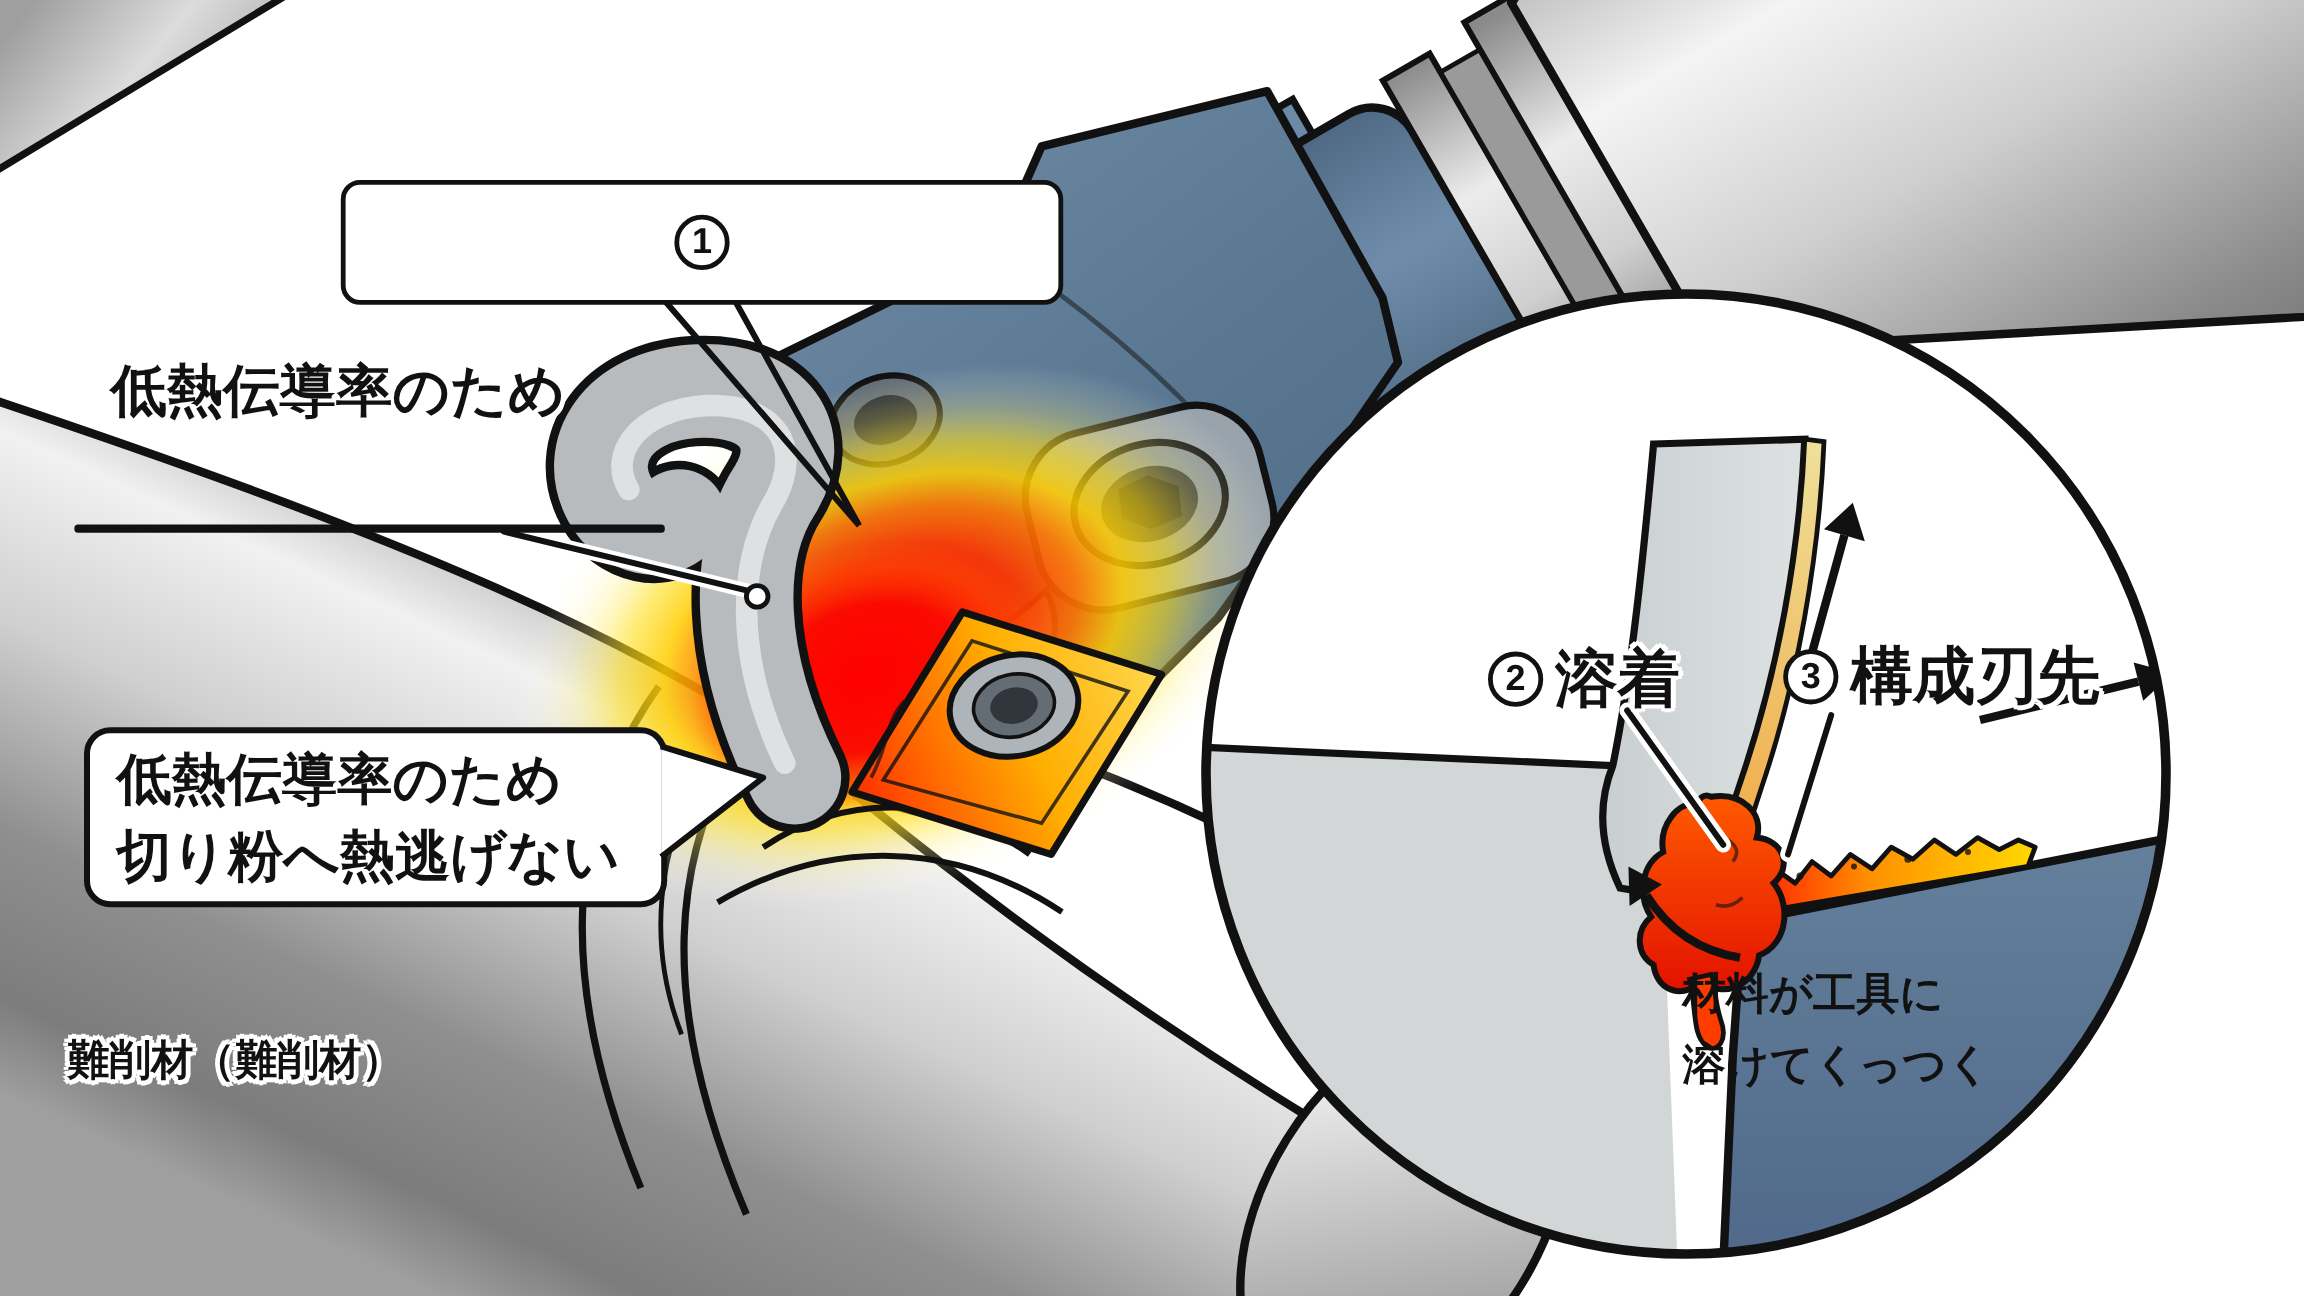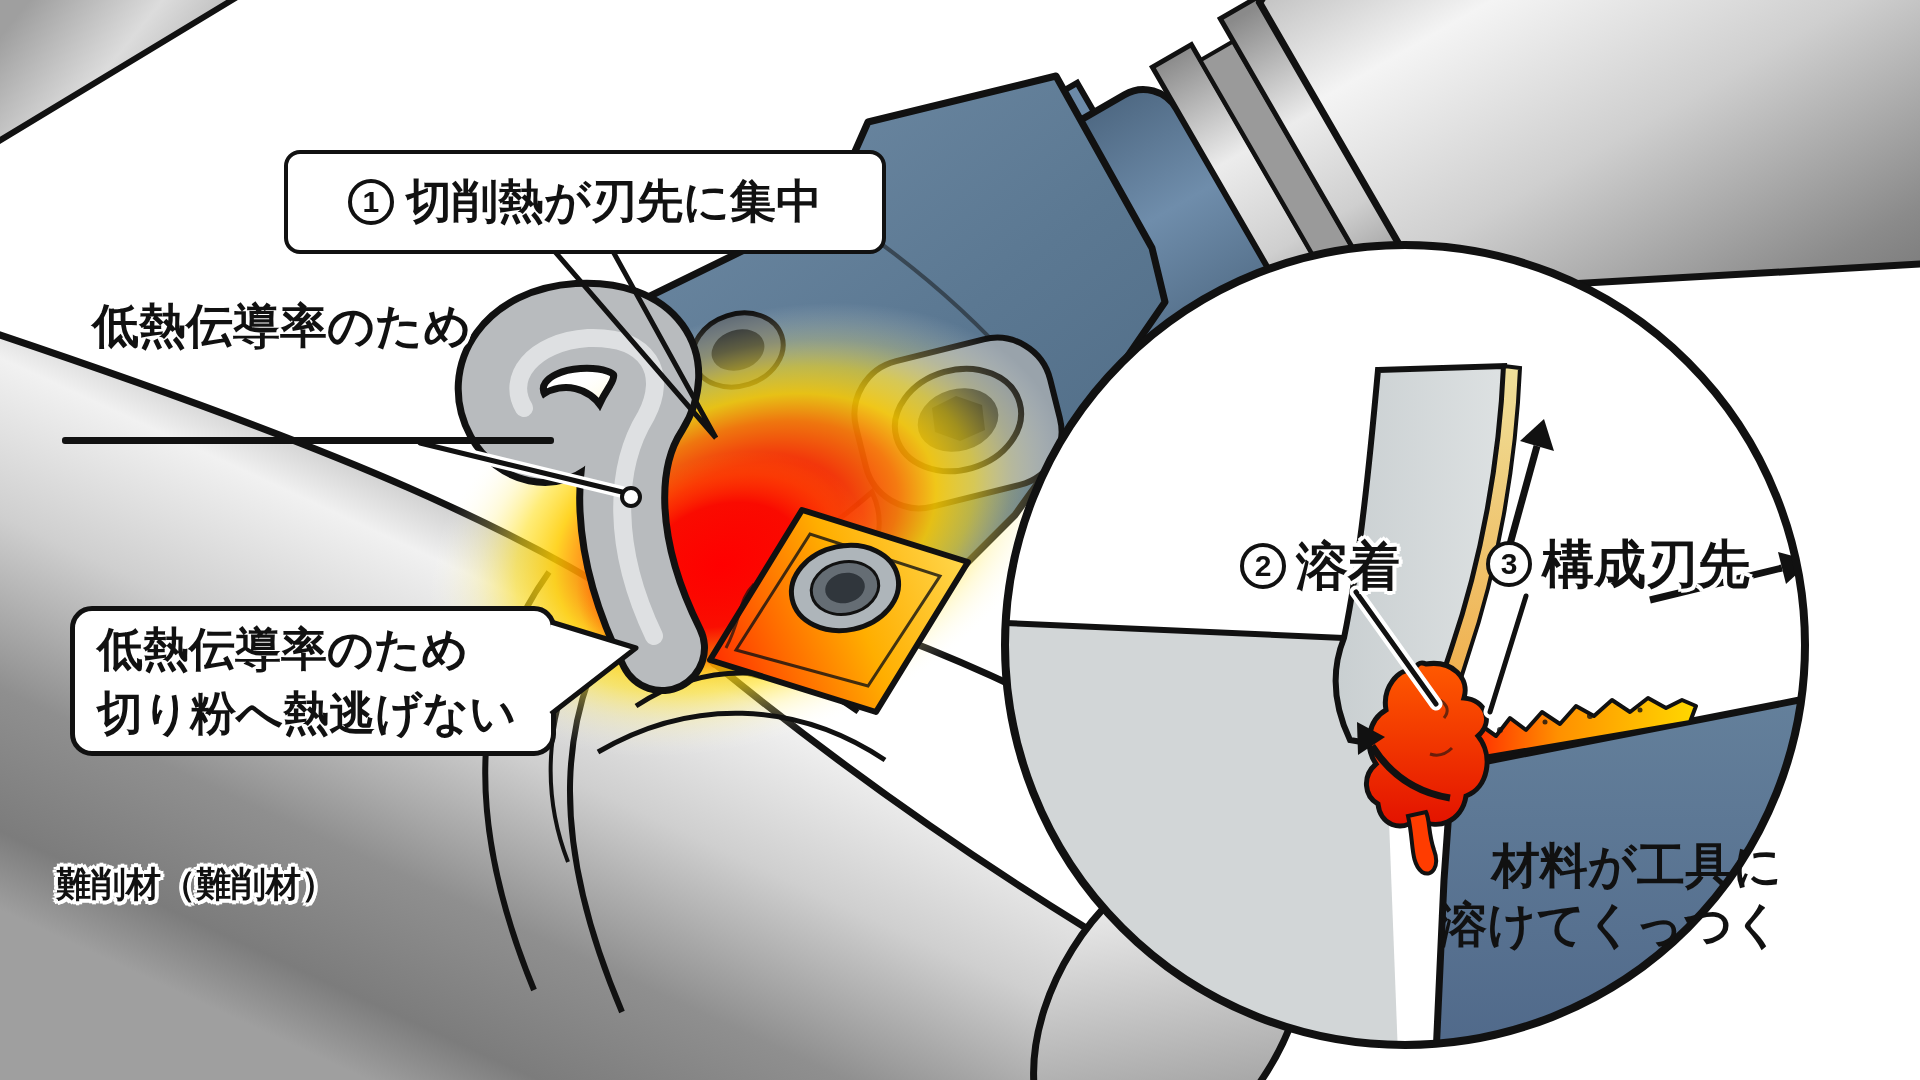--- a/index.html
+++ b/index.html
@@ -18,21 +18,21 @@
   #label-chip{left:92px;top:292px;font-size:47px;line-height:67px;}
   #underline{position:absolute;left:62px;top:437px;width:492px;height:7px;background:#111;border-radius:3px;}
   #bubble{position:absolute;left:70px;top:606px;width:486px;height:150px;background:#fff;
         border:5px solid #111;border-radius:22px;box-sizing:border-box;
         display:flex;flex-direction:column;justify-content:center;padding-left:22px;
         font-size:46px;line-height:64px;}
   #bubble-tail{position:absolute;left:548px;top:608px;}
   #label-material{left:56px;top:848px;font-size:35px;line-height:72px;}
   #label-welding{left:1240px;top:540px;font-size:52px;display:flex;align-items:center;gap:10px;}
   #label-bue{left:1486px;top:538px;font-size:52px;display:flex;align-items:center;gap:10px;}
-  #inset-caption{left:1402px;top:836px;width:380px;text-align:right;font-size:48px;line-height:59px;white-space:nowrap;}
+  #inset-caption{left:1402px;top:798px;width:380px;text-align:left;font-size:36px;line-height:59px;white-space:nowrap;}
 </style>
 </head>
 <body>
 
 <div id="stage">
 
 <svg id="art" width="1920" height="1080" viewBox="0 0 1920 1080">
   <defs>
     <linearGradient id="gWork" gradientUnits="userSpaceOnUse" x1="560" y1="380" x2="260" y2="1030">
       <stop offset="0" stop-color="#636363"></stop>
@@ -243,21 +243,20 @@
         <path d="M 1526,596 L 1490,712" stroke="#fff" stroke-width="13"></path>
         <path d="M 1526,596 L 1490,712" stroke="#111" stroke-width="5"></path>
       </g>
     </g>
     <circle cx="1405" cy="645" r="400" fill="none" stroke="#111" stroke-width="8"></circle>
   </g>
 </svg>
 
 <div id="callout-box">
   <span class="circ">1</span>
-  <span>切削熱が刃先に集中</span>
 </div>
 
 <div class="txt cased" id="label-chip">
   <div>低熱伝導率のため</div>
 </div>
 <div id="underline"></div>
 
 <div id="bubble">
   <div>低熱伝導率のため</div>
   <div>切り粉へ熱逃げない</div>

